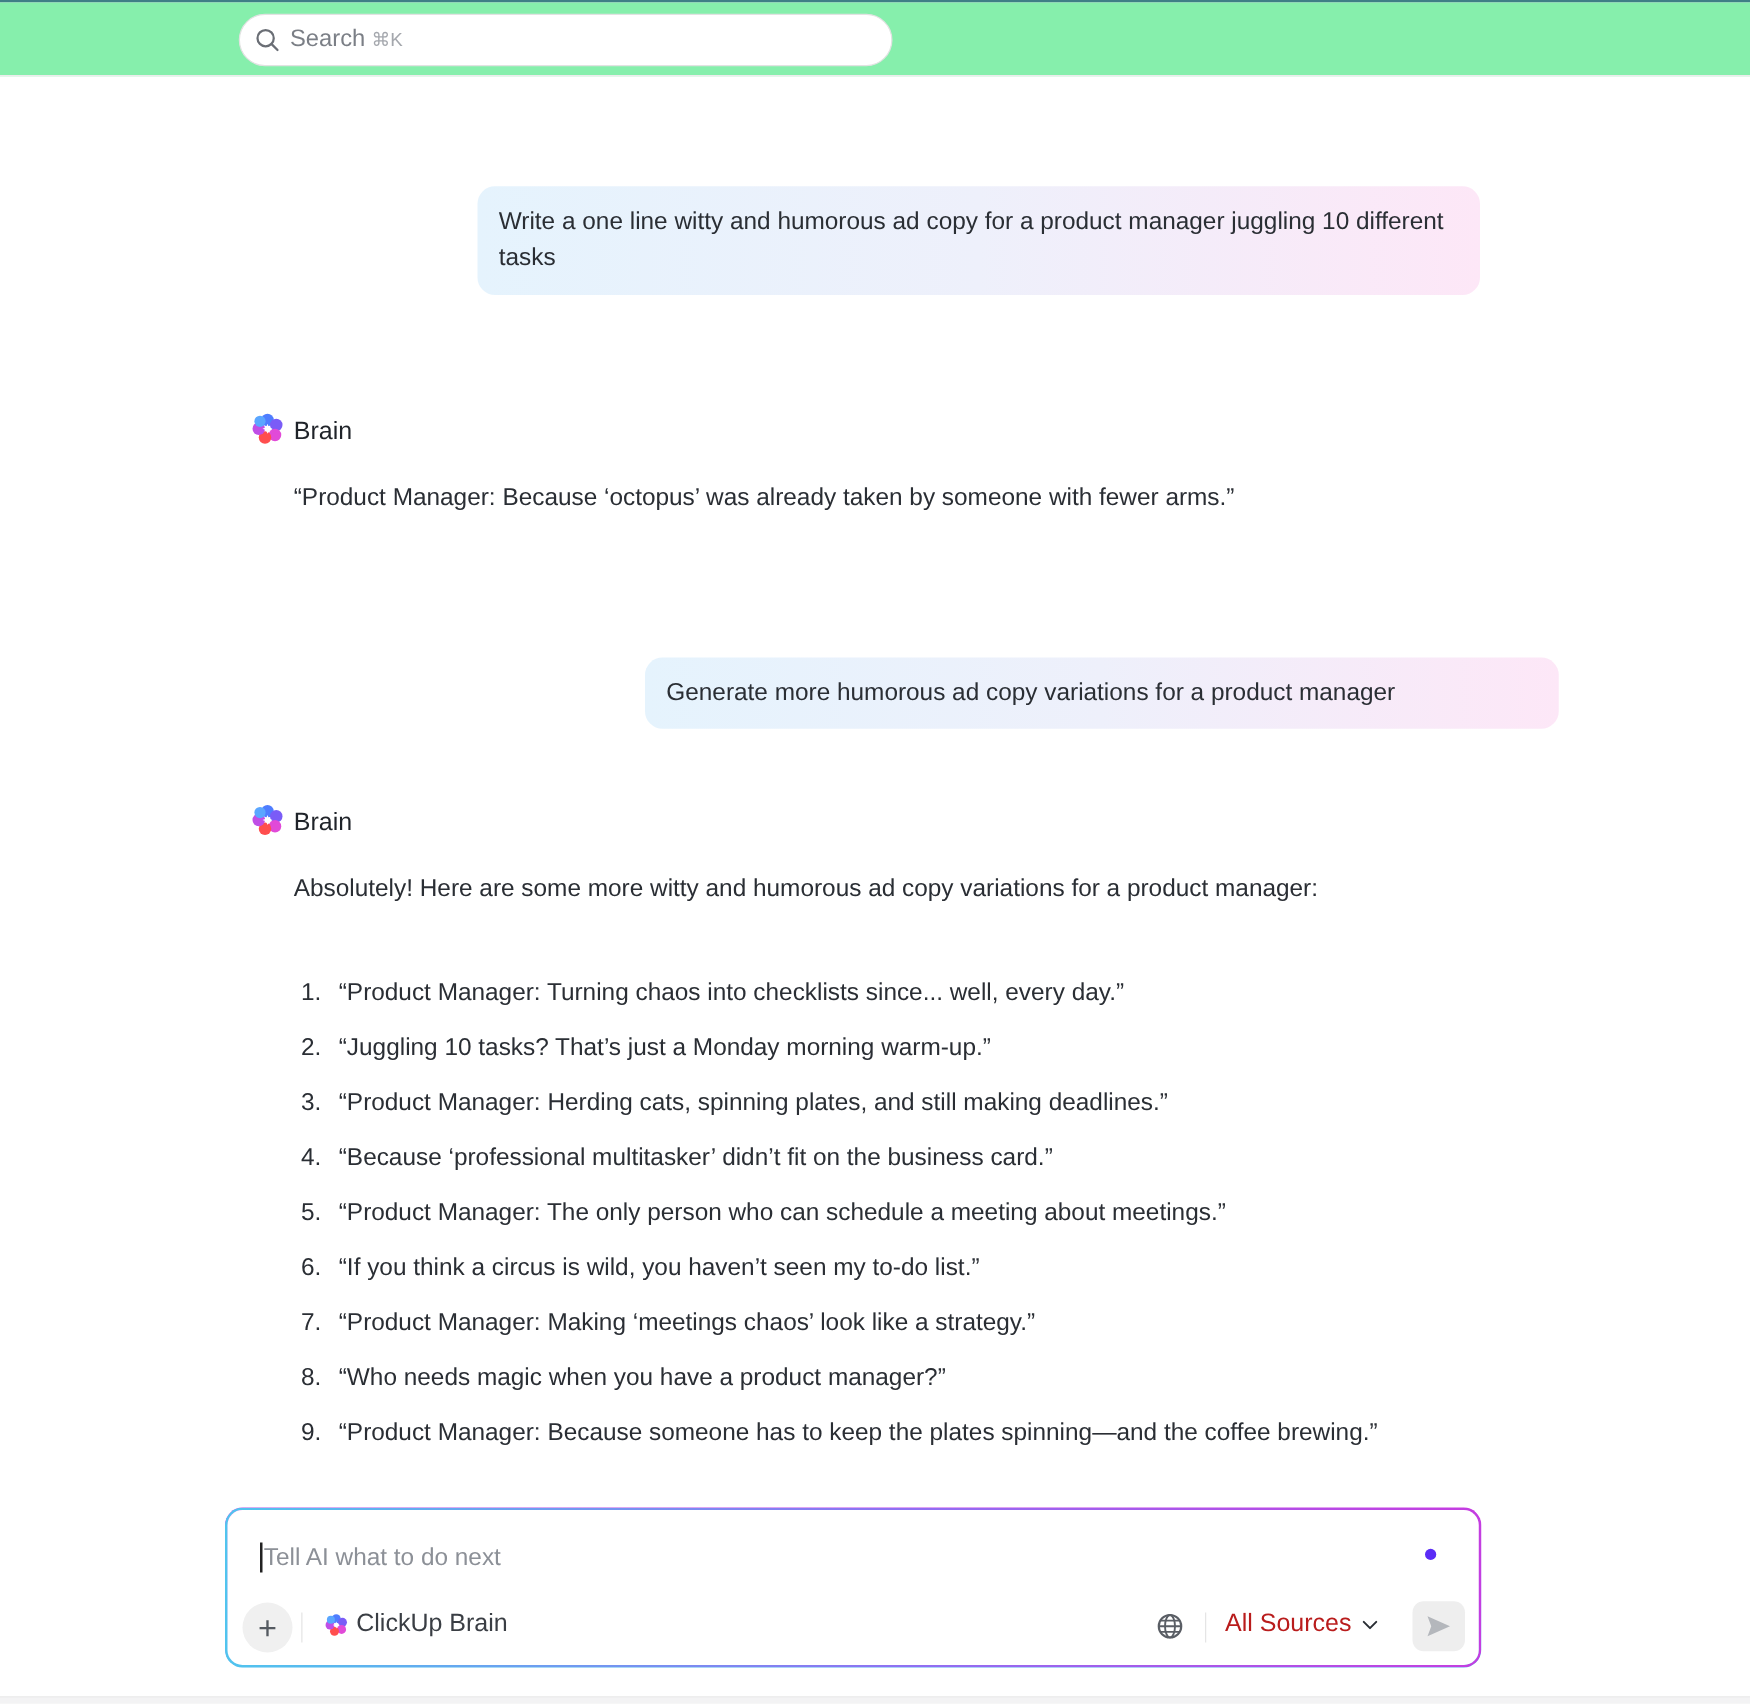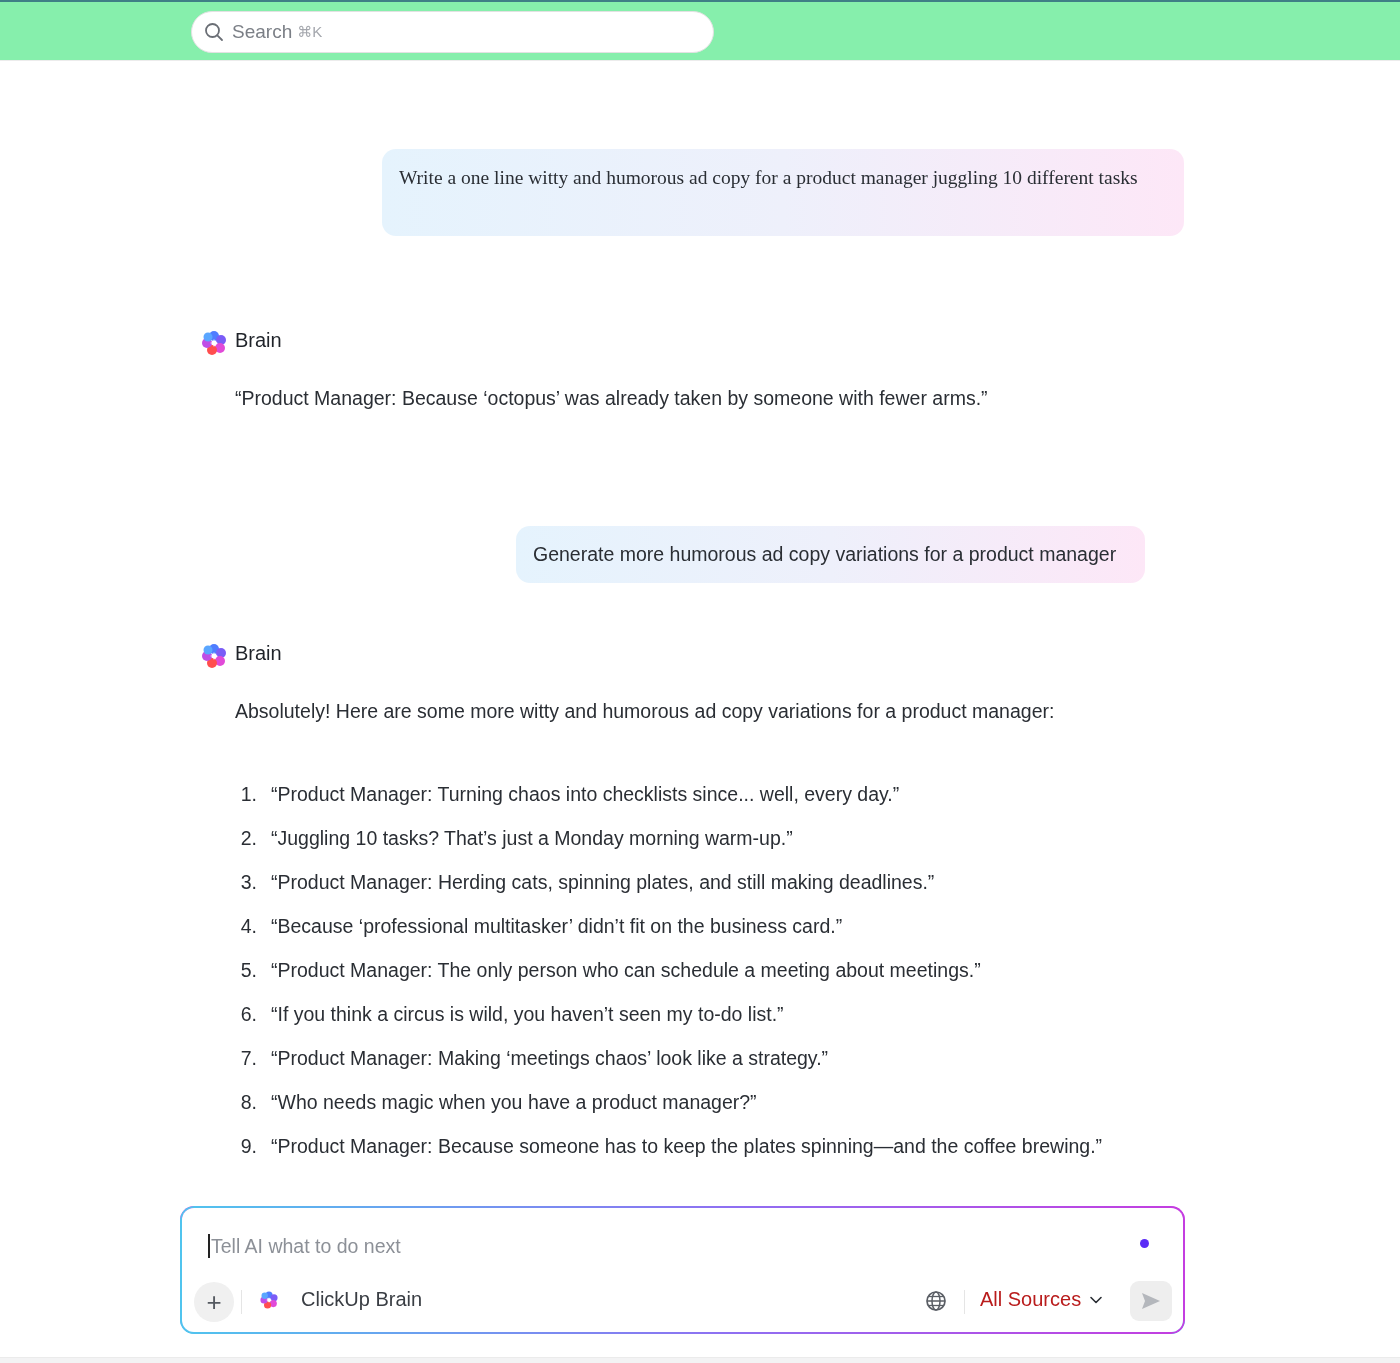--- a/index.html
+++ b/index.html
@@ -21,24 +21,24 @@
     }
     .search svg { width: 20px; height: 20px; }
     .search .ph { font-size: 19px; color: #7b7f86; margin-left: 8px; }
     .search .kbd { font-size: 15px; color: #a4a7ad; margin-left: 5px; }
 
     .bubble {
       position: absolute; border-radius: 14px;
       background: linear-gradient(90deg, #e5f3fd 0%, #eef0fb 50%, #fde7f7 100%);
       font-size: 19.5px; line-height: 29px; color: #2a2e34;
     }
-    .bubble1 { left: 382px; top: 149px; width: 802px; height: 87px; padding: 14px 17px; font-family: Liberation Serif, serif; }
-    .bubble2 { left: 516px; top: 526px; width: 629px; height: 57px; padding: 14px 17px; white-space: nowrap; }
-
-    .brain-head { position: absolute; left: 200px; display: flex; align-items: flex-start; }
+    .bubble1 { left: 382px; top: 149px; width: 802px; height: 87px; padding: 14px 17px; }
+    .bubble2 { left: 516px; top: 526px; width: 731px; height: 57px; padding: 14px 17px; white-space: nowrap; }
+
+    .brain-head { position: absolute; left: 200px; display: flex; align-items: flex-end; }
     .brain-head svg { width: 28px; height: 28px; }
     .brain-head .name { font-size: 20px; color: #1f2329; margin-left: 7px; }
 
     .msg { position: absolute; left: 235px; font-size: 19.5px; color: #2a2e34; line-height: 29px; }
 
     .list { position: absolute; left: 235px; top: 780px; width: 880px; list-style: none; }
     .list li { display: flex; font-size: 19.5px; line-height: 29px; margin-bottom: 15px; color: #2a2e34; }
     .list li .num { width: 36px; text-align: right; padding-right: 14px; flex-shrink: 0; margin-right: 0; }
     .list li .txt { flex: 1; padding-left: 0; }
 
@@ -61,21 +61,21 @@
       font-size: 19.5px; color: #8c9097; display: flex; align-items: flex-end;
     }
     .composer .caret { width: 2px; height: 24px; background: #222; margin-right: 1px; }
     .composer .dot { position: absolute; right: 34px; top: 31px; width: 9px; height: 9px; border-radius: 50%; background: #5b2cf6; }
     .composer .plus {
       position: absolute; left: 12px; top: 74px; width: 40px; height: 40px; border-radius: 50%;
       background: #f0f0f0; display: flex; align-items: center; justify-content: center;
       font-size: 26px; color: #555a61; line-height: 1;
     }
     .composer .sep1 { position: absolute; left: 59px; top: 82px; width: 1px; height: 24px; background: #e5e5e5; }
-    .composer .brainbtn { position: absolute; left: 77px; top: 80px; display: flex; align-items: center; gap: 16px; }
+    .composer .brainbtn { position: absolute; left: 77px; top: 80px; display: flex; align-items: center; }
     .composer .brainbtn svg { width: 20px; height: 20px; }
     .composer .brainbtn span { font-size: 20px; color: #3a3e44; margin-left: 6px; }
     .composer .globe { position: absolute; left: 742px; top: 81px; width: 24px; height: 24px; }
     .composer .sep2 { position: absolute; left: 782px; top: 82px; width: 1px; height: 24px; background: #e5e5e5; }
     .composer .sources { position: absolute; left: 798px; top: 80px; display: flex; align-items: center; font-size: 20px; color: #b91c1c; }
     .composer .sources svg { width: 14px; height: 14px; margin-left: 8px; }
     .composer .send {
       position: absolute; left: 948px; top: 73px; width: 42px; height: 40px; border-radius: 9px;
       background: #eeeeee; display: flex; align-items: center; justify-content: center;
     }

